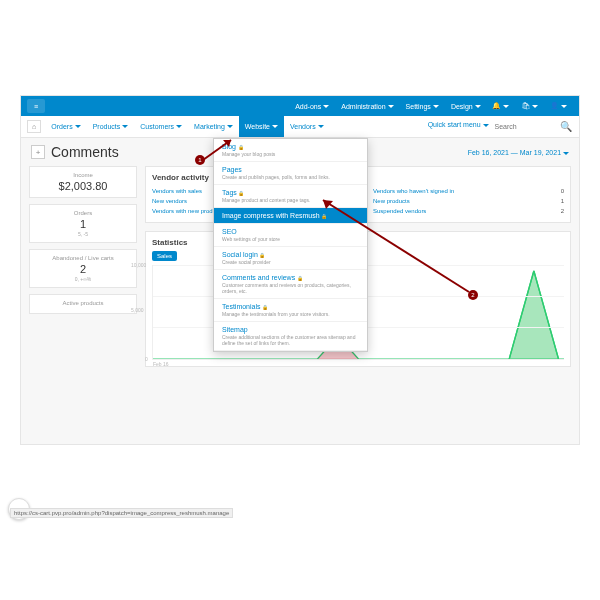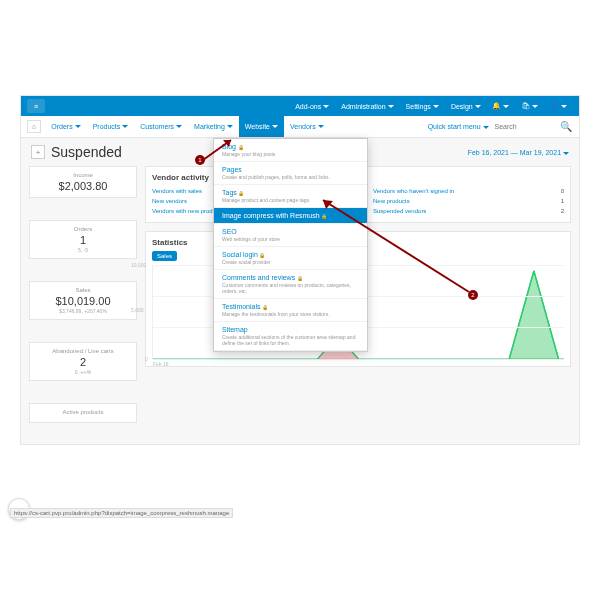--- a/index.html
+++ b/index.html
@@ -8,30 +8,30 @@
 .app{width:560px;margin:0 auto;border:1px solid #e5e5e5;background:#f7f7f7;position:relative;height:350px;overflow:hidden}
 .topbar{background:#0088cc;height:20px;display:flex;align-items:center;color:#fff;padding:0 6px;font-size:7px}
 .topbar .left{width:18px;height:14px;background:rgba(255,255,255,.15);border-radius:2px;display:flex;align-items:center;justify-content:center}
 .topbar .spacer{flex:1}
 .topbar .item{padding:0 6px;display:flex;align-items:center;gap:2px}
 .caret{width:0;height:0;border-left:3px solid transparent;border-right:3px solid transparent;border-top:3px solid currentColor;display:inline-block}
 .menubar{background:#fff;border-bottom:1px solid #e5e5e5;height:22px;display:flex;align-items:center;padding:0 6px;font-size:7px;color:#0088cc}
 .menubar .boxbtn{border:1px solid #ddd;padding:2px 4px;margin-right:4px;color:#888;background:#fff}
 .menubar .mitem{padding:0 6px;display:flex;align-items:center;gap:2px;height:100%}
 .menubar .mitem.active{background:#0088cc;color:#fff}
-.menubar .right{margin-left:auto;display:flex;align-items:center;gap:6px}
+.menubar .right{margin-left:auto;display:flex;gap:6px}
 .menubar .qstart{color:#0088cc}
 .menubar input{border:none;font-size:7px;width:60px;outline:none;color:#888}
 .menubar .searchico{color:#0088cc;font-size:10px}
 .titlebar{display:flex;align-items:center;padding:6px 10px;background:#f7f7f7}
 .titlebar h1{font-size:14px;font-weight:400;color:#333}
 .titlebar .plus{width:14px;height:14px;border:1px solid #ccc;background:#fff;display:flex;align-items:center;justify-content:center;margin-right:6px;color:#888}
 .titlebar .dates{margin-left:auto;font-size:7px;color:#0088cc}
 .body{display:flex;padding:0 8px;gap:8px}
-.side{width:108px;display:flex;flex-direction:column;gap:22px}
+.side{width:108px;display:flex;flex-direction:column;gap:6px}
 .card{background:#fff;border:1px solid #e5e5e5;padding:5px;text-align:center}
 .card .lbl{font-size:6px;color:#999;margin-bottom:2px}
 .card .val{font-size:11px;color:#333}
 .card .sub{font-size:5px;color:#aaa;margin-top:1px}
 .main{flex:1;position:relative}
 .section{background:#fff;border:1px solid #e5e5e5;padding:6px;margin-bottom:8px}
 .section h3{font-size:8px;font-weight:700;color:#444;margin-bottom:4px}
 .vrow{display:flex;font-size:6px;color:#0088cc;padding:2px 0}
 .vrow .num{color:#555;width:20px;text-align:right}
 .vrow .lab{flex:1}
@@ -109,39 +109,34 @@
         </div>
     <div class="right">
       <div class="qstart"><span>Quick start menu</span> <span class="caret"></span></div>
       <input placeholder="Search" style="">
       <span class="searchico">🔍</span>
     </div>
   </div>
 
   <div class="titlebar">
     <div class="plus">+</div>
-    <h1>Suspended</h1>
+    <h1>Comments</h1>
     <div class="dates"><span>Feb 16, 2021 — Mar 19, 2021</span> <span class="caret"></span></div>
   </div>
 
   <div class="body">
     <div class="side" id="side">
           <div class="card">
             <div class="lbl">Income</div>
             <div class="val">$2,003.80</div>
           </div>
           <div class="card">
             <div class="lbl">Orders</div>
             <div class="val">1</div>
             <div class="sub">5, -5</div>
-          </div>
-          <div class="card">
-            <div class="lbl">Sales</div>
-            <div class="val">$10,019.00</div>
-            <div class="sub">$3,746.99, +267.40%</div>
           </div>
           <div class="card">
             <div class="lbl">Abandoned / Live carts</div>
             <div class="val">2</div>
             <div class="sub">0, +∞%</div>
           </div>
           <div class="card">
             <div class="lbl">Active products</div>
             <div class="val"></div>
           </div>

